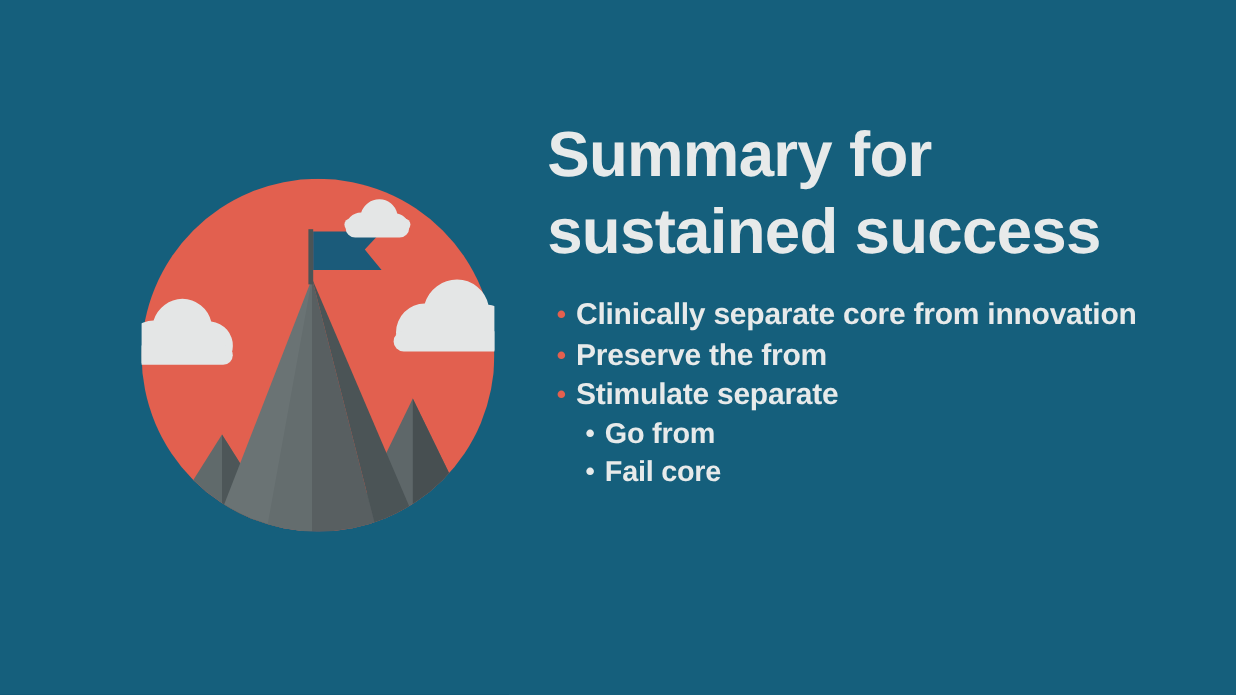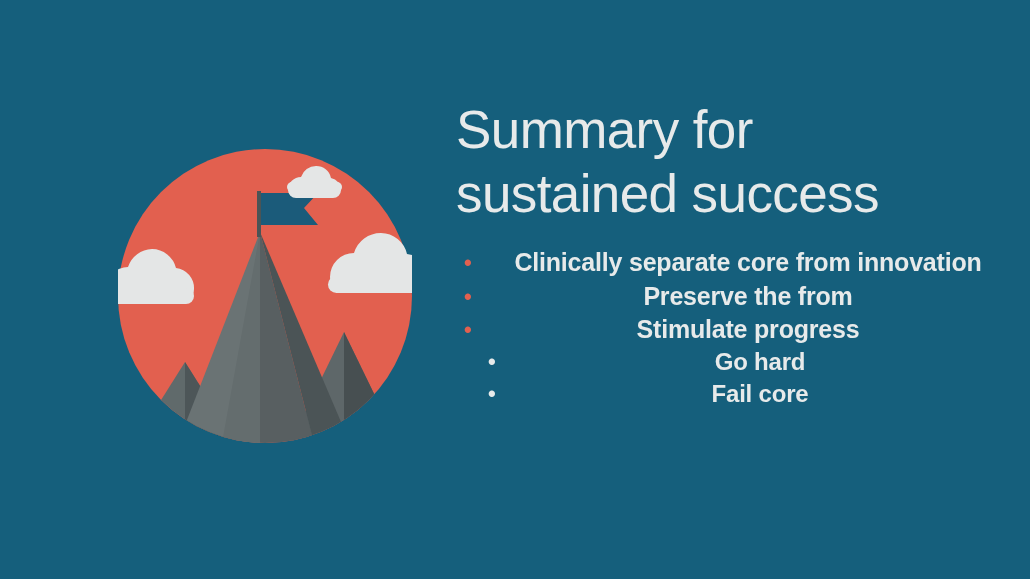--- a/index.html
+++ b/index.html
@@ -40,21 +40,21 @@
   #text-col {
     position: absolute;
     left: 456px;
     top: 98px;
     width: 560px;
   }
 
   #page-title {
     color: #e7eaea;
     font-size: 53px;
-    font-weight: normal;
+    font-weight: bold;
     line-height: 1.21;
     letter-spacing: -0.6px;
     margin: 0;
     white-space: pre-line;
   }
 
   #bullet-list {
     list-style: none;
     margin: 20px 0 0 0;
     padding: 0;
@@ -85,21 +85,20 @@
     font-size: 22px;
     line-height: 1;
     position: relative;
     top: -1px;
   }
   .level-1 .bullet-dot { color: #e2604f; }
   .level-2 .bullet-dot { color: #e7eaea; }
 
   .bullet-text {
     flex: 1 1 auto;
-    text-align: center;
   }
 </style>
 </head>
 <body>
 
 <div id="slide">
 
   <div id="illustration">
     <svg viewBox="0 0 294 294" xmlns="http://www.w3.org/2000/svg">
       <defs>
@@ -164,26 +163,26 @@
         <span class="bullet-text">Clinically separate core from innovation</span>
       </li>
 
       <li class="bullet-row level-1">
         <span class="bullet-dot">•</span>
         <span class="bullet-text">Preserve the from</span>
       </li>
 
       <li class="bullet-row level-1">
         <span class="bullet-dot">•</span>
-        <span class="bullet-text">Stimulate progress</span>
+        <span class="bullet-text">Stimulate separate</span>
       </li>
 
       <li class="bullet-row level-2">
         <span class="bullet-dot">•</span>
-        <span class="bullet-text">Go hard</span>
+        <span class="bullet-text">Go from</span>
       </li>
 
       <li class="bullet-row level-2">
         <span class="bullet-dot">•</span>
         <span class="bullet-text">Fail core</span>
       </li>
 
     </ul>
   </div>
 

